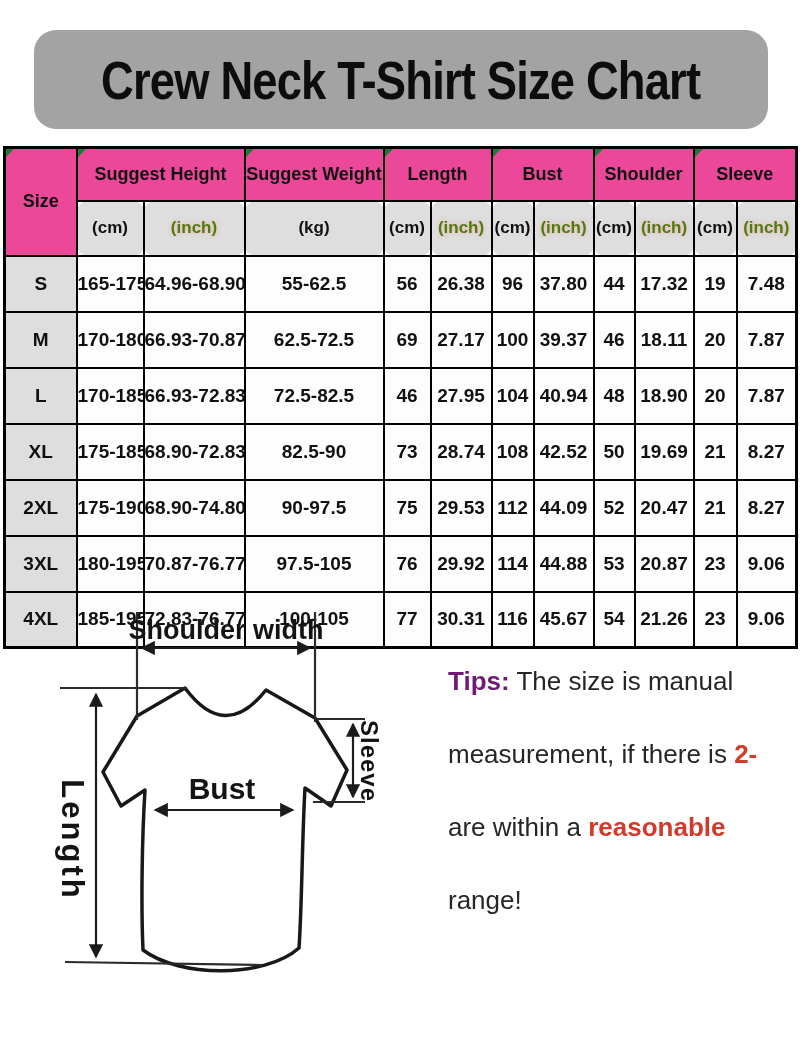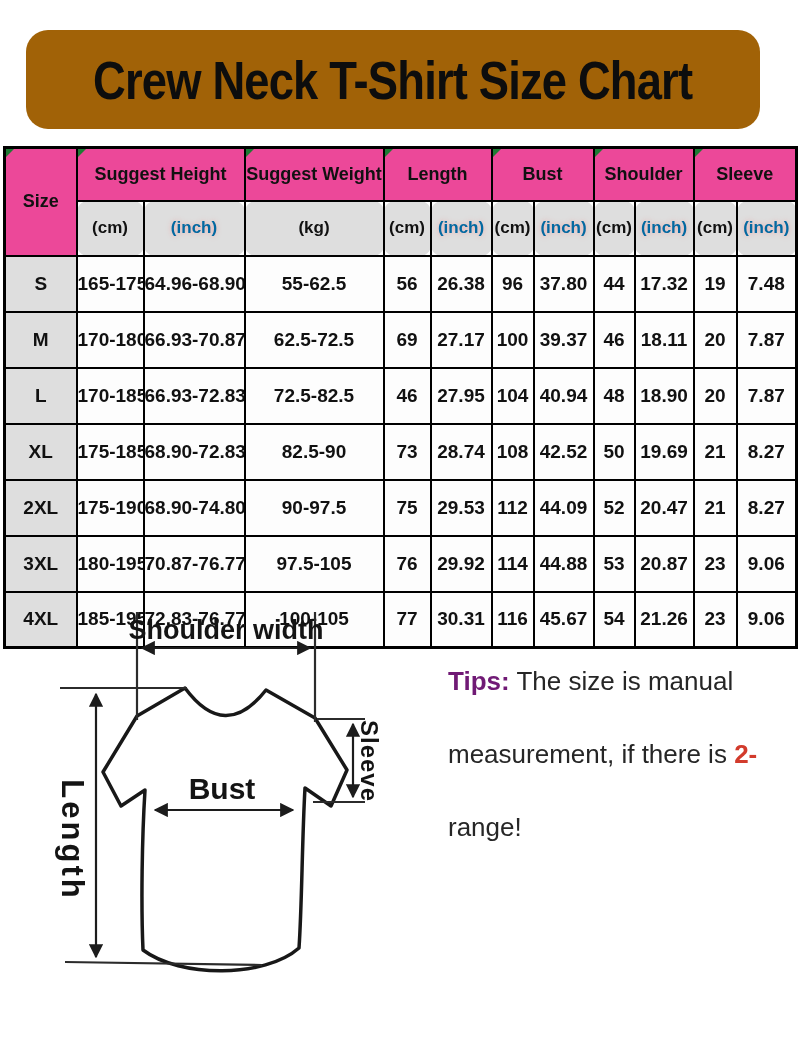--- a/index.html
+++ b/index.html
@@ -5,22 +5,22 @@
   * { margin:0; padding:0; box-sizing:border-box; }
   html,body { width:800px; }
   body {
     font-family:"Liberation Sans","DejaVu Sans",sans-serif;
     background:#ffffff; color:#1a1a1a;
   }
   .page { position:relative; width:800px; height:1040px; background:#fff; overflow:hidden; }
 
   
   .banner {
-    position:absolute; left:26px; top:30px; width:734px; height:99px;
-    background:#a16207; border-radius:22px;
+    position:absolute; left:34px; top:30px; width:734px; height:99px;
+    background:#a3a3a3; border-radius:22px;
     display:flex; align-items:center; justify-content:center;
   }
   .banner-text {
     font-size:54px; font-weight:bold; color:#0d0d0d; letter-spacing:-1px;
     white-space:nowrap; transform:scaleX(0.84); transform-origin:center;
   }
 
   
   table.size-table {
     position:absolute; left:3px; top:146px; width:792px;
@@ -31,21 +31,21 @@
     border:2px solid #000; text-align:center; vertical-align:middle;
     font-weight:bold; overflow:hidden; white-space:nowrap;
   }
   .size-table thead tr.grp-row  { height:53px; }
   .size-table thead tr.unit-row { height:55px; }
   .size-table tbody tr { height:56px; }
   .hdr  { background:#ec4899; font-size:18px; color:#111; position:relative; }
   .unit { background:#dedede; font-size:17px; color:#111;border-radius:11px; }
   .size-cell { background:#dedede; font-size:19px; color:#111; }
   .size-table td { background:#fdfdfd; font-size:19px; color:#111; }
-  .red-text { color:#0369a1; text-shadow:0 0 5px rgba(255,130,130,0.55); }
+  .red-text { color:#4d7c0f; text-shadow:0 0 5px rgba(255,130,130,0.55); }
   .corner::before {
     content:""; position:absolute; top:0; left:0; width:0; height:0;
     border-top:8px solid #1e7b34; border-right:8px solid transparent;
   }
 
   
   .diagram { position:absolute; left:15px; top:610px; width:435px; height:395px; }
   .diagram svg { width:100%; height:100%; }
   .diagram text { font-family:"Liberation Sans","DejaVu Sans",sans-serif; fill:#141414; }
 
@@ -235,16 +235,17 @@
       <line x1="302" y1="109" x2="350" y2="109" stroke="#2b2b2b" stroke-width="2.2"></line>
       <line x1="298" y1="192" x2="350" y2="192" stroke="#2b2b2b" stroke-width="2.2"></line>
       <line x1="338" y1="114" x2="338" y2="187" stroke="#1c1c1c" stroke-width="2.2" marker-start="url(#ah)" marker-end="url(#ah)"></line>
       <text transform="translate(346,151) rotate(90)" text-anchor="middle" font-size="24" font-weight="600" letter-spacing="1">Sleeve</text>
     </svg>
   </div>
 
   <div class="tips">
     <p><span class="tred">Tips:</span><span> The size is manual</span></p>
     <p><span>measurement, if there is </span><span class="tred2">2-</span></p>
+    <p><span>are within a </span><span class="tred2">reasonable</span></p>
     <p><span>range!</span></p>
   </div>
 
 </div>
 
 </body></html>

